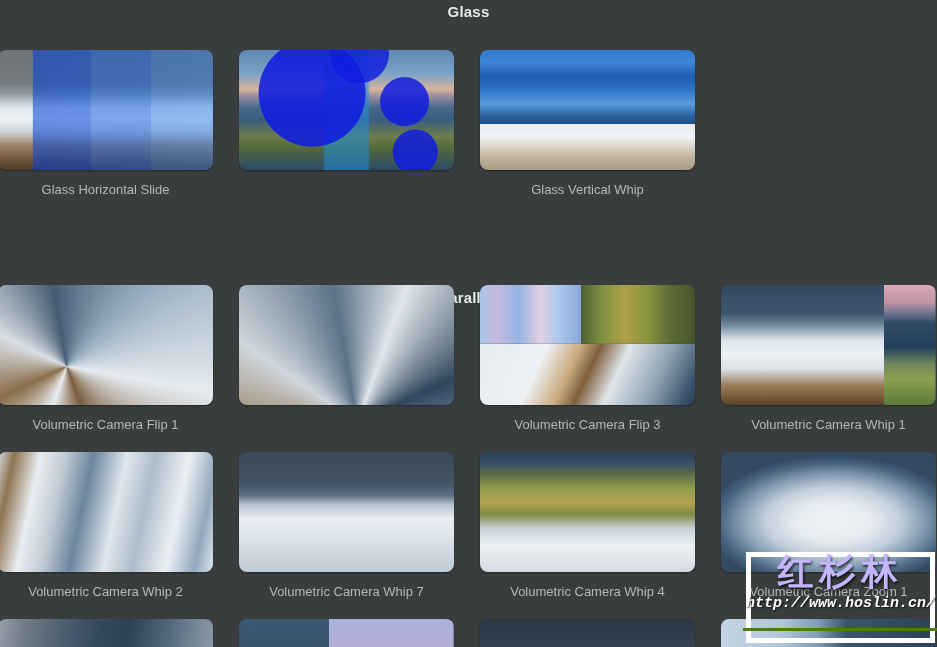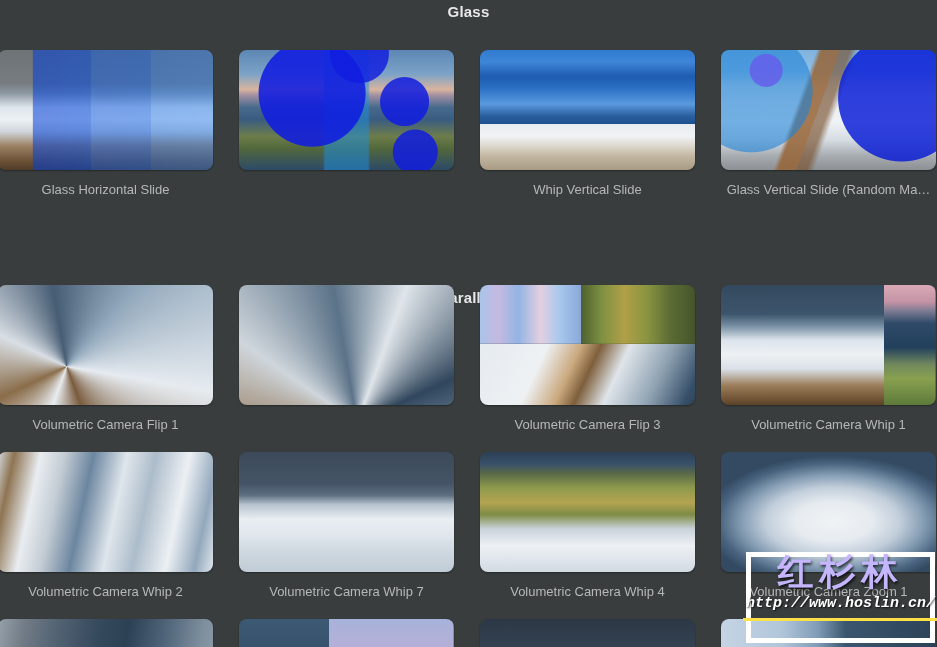--- a/index.html
+++ b/index.html
@@ -84,47 +84,43 @@
     border:5px solid #ffffff;box-sizing:border-box;z-index:50;
     display:flex;flex-direction:column;align-items:center;justify-content:flex-start;
   }
   .watermark-title{
     margin-top:-6px;
     font-size:36px;font-weight:bold;color:#c4b5fd;line-height:42px;
     letter-spacing:6px;white-space:nowrap;
     text-shadow:1px 2px 3px rgba(0,0,0,.75);
   }
   .watermark-url{
-    margin-top:2px;padding:0 3px 6px 3px;
+    margin-top:2px;padding:0 3px 16px 3px;
     font-family:"Liberation Mono","DejaVu Sans Mono",monospace;
     font-size:15px;font-weight:bold;font-style:italic;color:#ffffff;
-    border-bottom:3px solid #fde047;white-space:nowrap;
+    border-bottom:3px solid #4d7c0f;white-space:nowrap;
     text-shadow:1px 1px 2px rgba(0,0,0,.75);
   }
 </style>
 </head>
 <body>
 
 <div class="section-title" id="glass-title">Glass</div>
 
 <div class="grid" id="glass-grid">
   <div class="cell">
     <div class="thumb t1"></div>
     <div class="label">Glass Horizontal Slide</div>
   </div>
   <div class="cell">
     <div class="thumb t2"></div>
   </div>
   <div class="cell">
     <div class="thumb t3"></div>
-    <div class="label">Whip Vertical Slide</div>
-  </div>
-  <div class="cell">
-    <div class="thumb t4"></div>
-    <div class="label">Glass Vertical Slide (Random Ma…</div>
+    <div class="label">Glass Vertical Whip</div>
   </div>
 </div>
 
 <div class="section-title" id="parallax-title">Parallax</div>
 
 <div class="grid" id="parallax-grid">
   <div class="cell">
     <div class="thumb t5"></div>
     <div class="label">Volumetric Camera Flip 1</div>
   </div>

